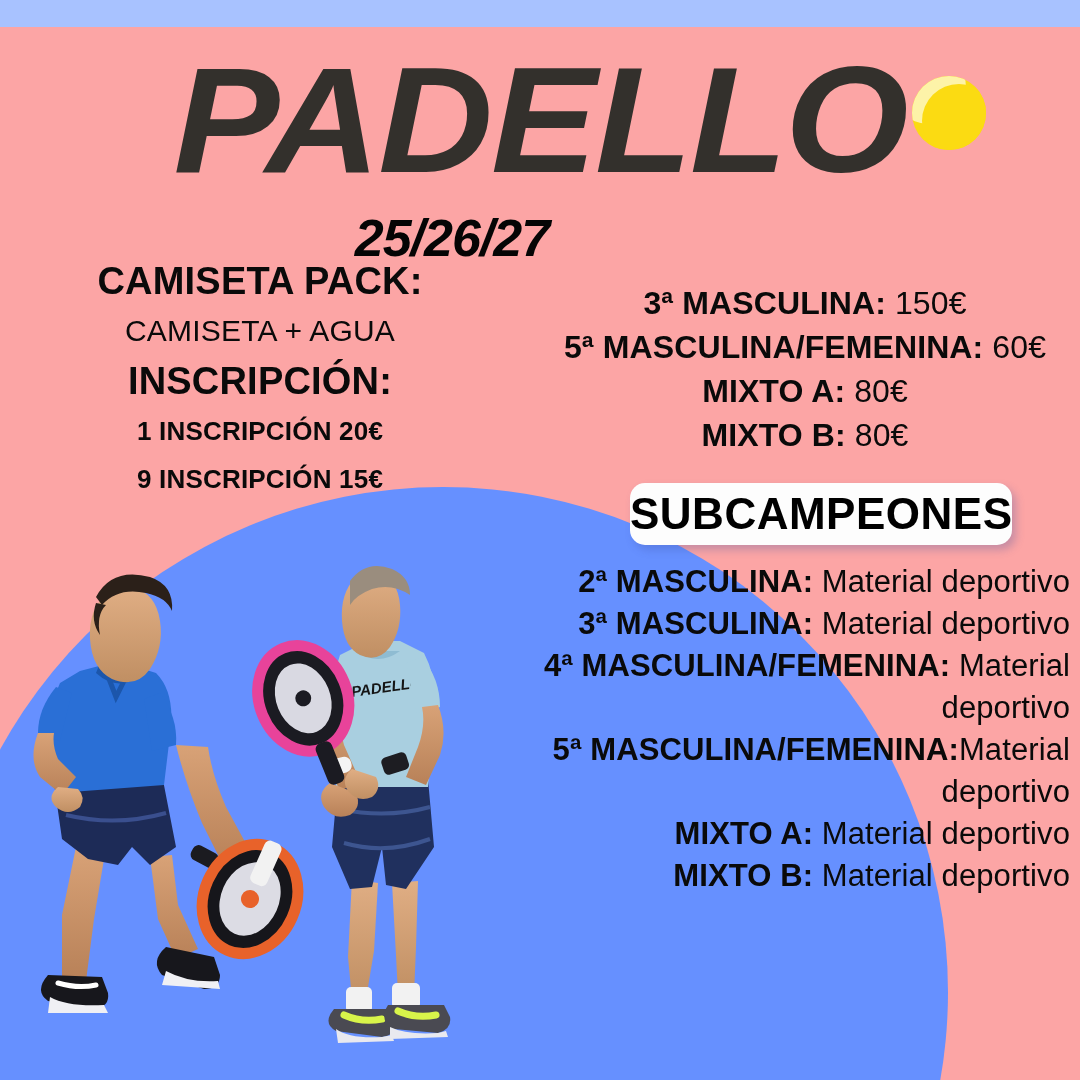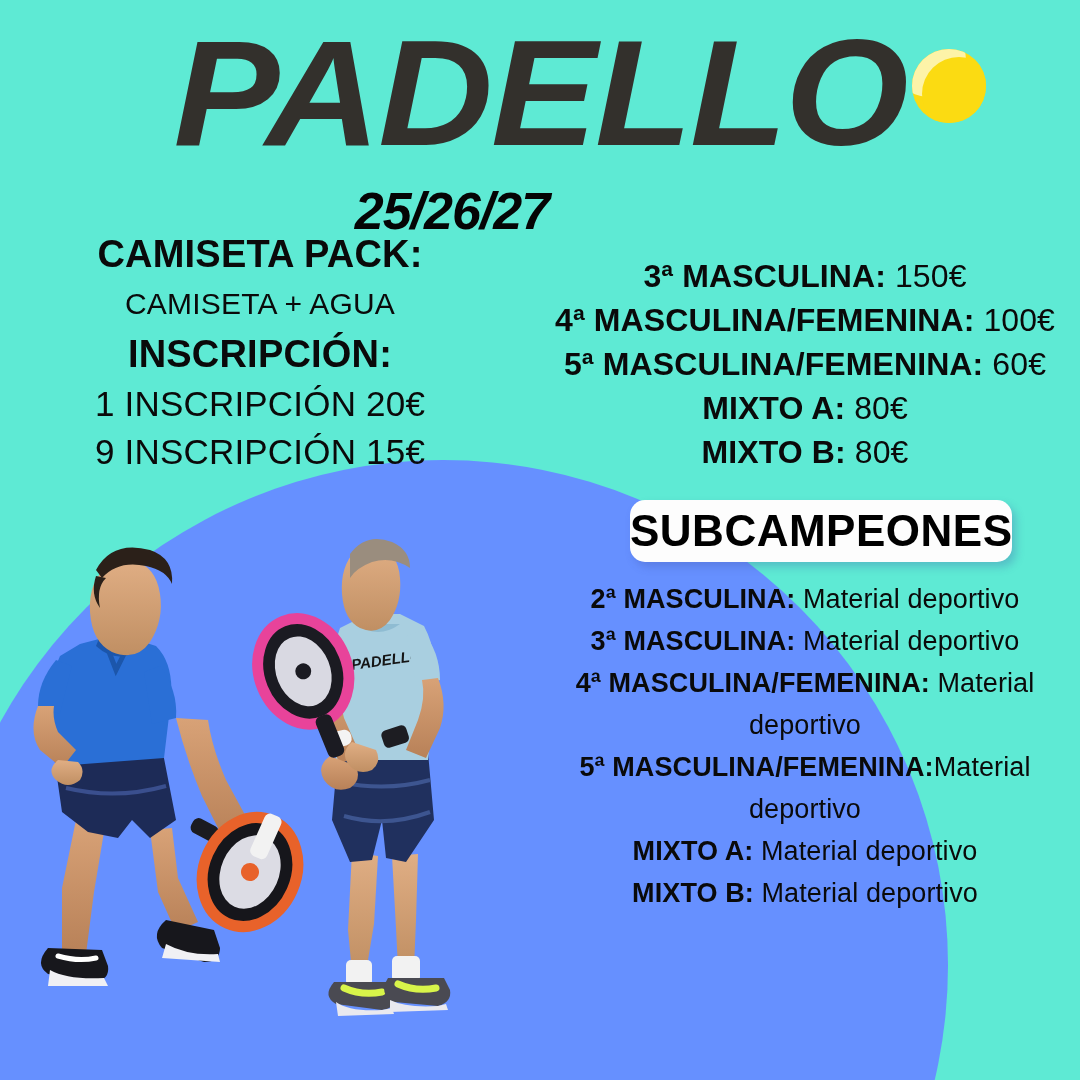--- a/index.html
+++ b/index.html
@@ -1,21 +1,21 @@
 <!DOCTYPE html>
 <html><head>
 <meta charset="utf-8">
 <style>
   html,body{margin:0;padding:0;}
   body{
     width:1080px;height:1080px;overflow:hidden;
     font-family:"Liberation Sans",sans-serif;
     background:#a8c2ff;position:relative;
   }
-  .poster{position:absolute;inset:0;overflow:hidden;background:#5eead4;}
+  .poster{position:absolute;inset:0;overflow:hidden;background:#fca5a5;margin-top:27px;}
 
   
   .circle-shape{
     position:absolute;left:-62px;top:460px;width:1010px;height:1010px;
     border-radius:50%;background:#6690ff;
   }
 
   
   .title-wrap{position:absolute;left:0;top:14px;width:1080px;height:170px;}
   .title{
@@ -42,40 +42,40 @@
   .date{
     position:absolute;left:0;top:183px;width:904px;text-align:center;
     font-size:52px;line-height:56px;font-weight:bold;font-style:italic;
     letter-spacing:-1px;color:#050505;
   }
 
   
   .left-block{position:absolute;left:10px;top:228px;width:500px;text-align:center;color:#0a0a0a;}
   .lb-head{font-size:38px;line-height:52px;font-weight:600;letter-spacing:.2px;}
   .lb-sub{font-size:30px;line-height:48px;font-weight:400;letter-spacing:.2px;}
-  .lb-line{font-size:35px;line-height:48px;font-weight:400;letter-spacing:.2px;}
+  .lb-line{font-size:26px;line-height:48px;font-weight:700;letter-spacing:.2px;}
 
   
   .right-col{position:absolute;left:540px;top:240px;width:530px;}
   .banner{
     background:#fdfdfd;text-align:center;color:#000;
     font-size:44px;line-height:62px;font-weight:bold;letter-spacing:.5px;
     box-shadow:4px 5px 8px rgba(60,80,160,.28);
   }
   .banner.campeones{width:380px;margin:3px 0 0 85px;height:62px;}
   .banner.subcampeones{width:382px;margin:0 0 0 90px;height:62px;border-radius:15px;}
 
   .prize-list{text-align:center;color:#0a0a0a;}
   .prize-row{
     font-size:32px;line-height:44px;font-weight:400;letter-spacing:.1px;
   }
   .prize-row .cat{font-weight:bold;}
   .list-campeones{margin-top:14px;}
   .list-subcampeones{margin-top:16px;}
-  .list-subcampeones .prize-row{font-size:27px;line-height:42px;}
+  .list-subcampeones .prize-row{font-size:31px;line-height:42px;text-align:right;}
 
   
   .players{position:absolute;left:0px;top:520px;width:560px;height:560px;}
   .p-svg{position:absolute;left:0;top:0;}
 </style>
 </head>
 <body>
 
 <div class="poster">
 
@@ -97,23 +97,20 @@
     <div class="lb-line">1 INSCRIPCIÓN 20€</div>
     <div class="lb-line">9 INSCRIPCIÓN 15€</div>
   </div>
 
   <div class="right-col">
 
 
     <div class="prize-list list-campeones">
       <div class="prize-row">
         <span class="cat">3ª MASCULINA:</span><span class="amt"> 150€</span>
-      </div>
-      <div class="prize-row">
-        <span class="cat">4ª MASCULINA/FEMENINA:</span><span class="amt"> 100€</span>
       </div>
       <div class="prize-row">
         <span class="cat">5ª MASCULINA/FEMENINA:</span><span class="amt"> 60€</span>
       </div>
       <div class="prize-row">
         <span class="cat">MIXTO A:</span><span class="amt"> 80€</span>
       </div>
       <div class="prize-row">
         <span class="cat">MIXTO B:</span><span class="amt"> 80€</span>
       </div>

